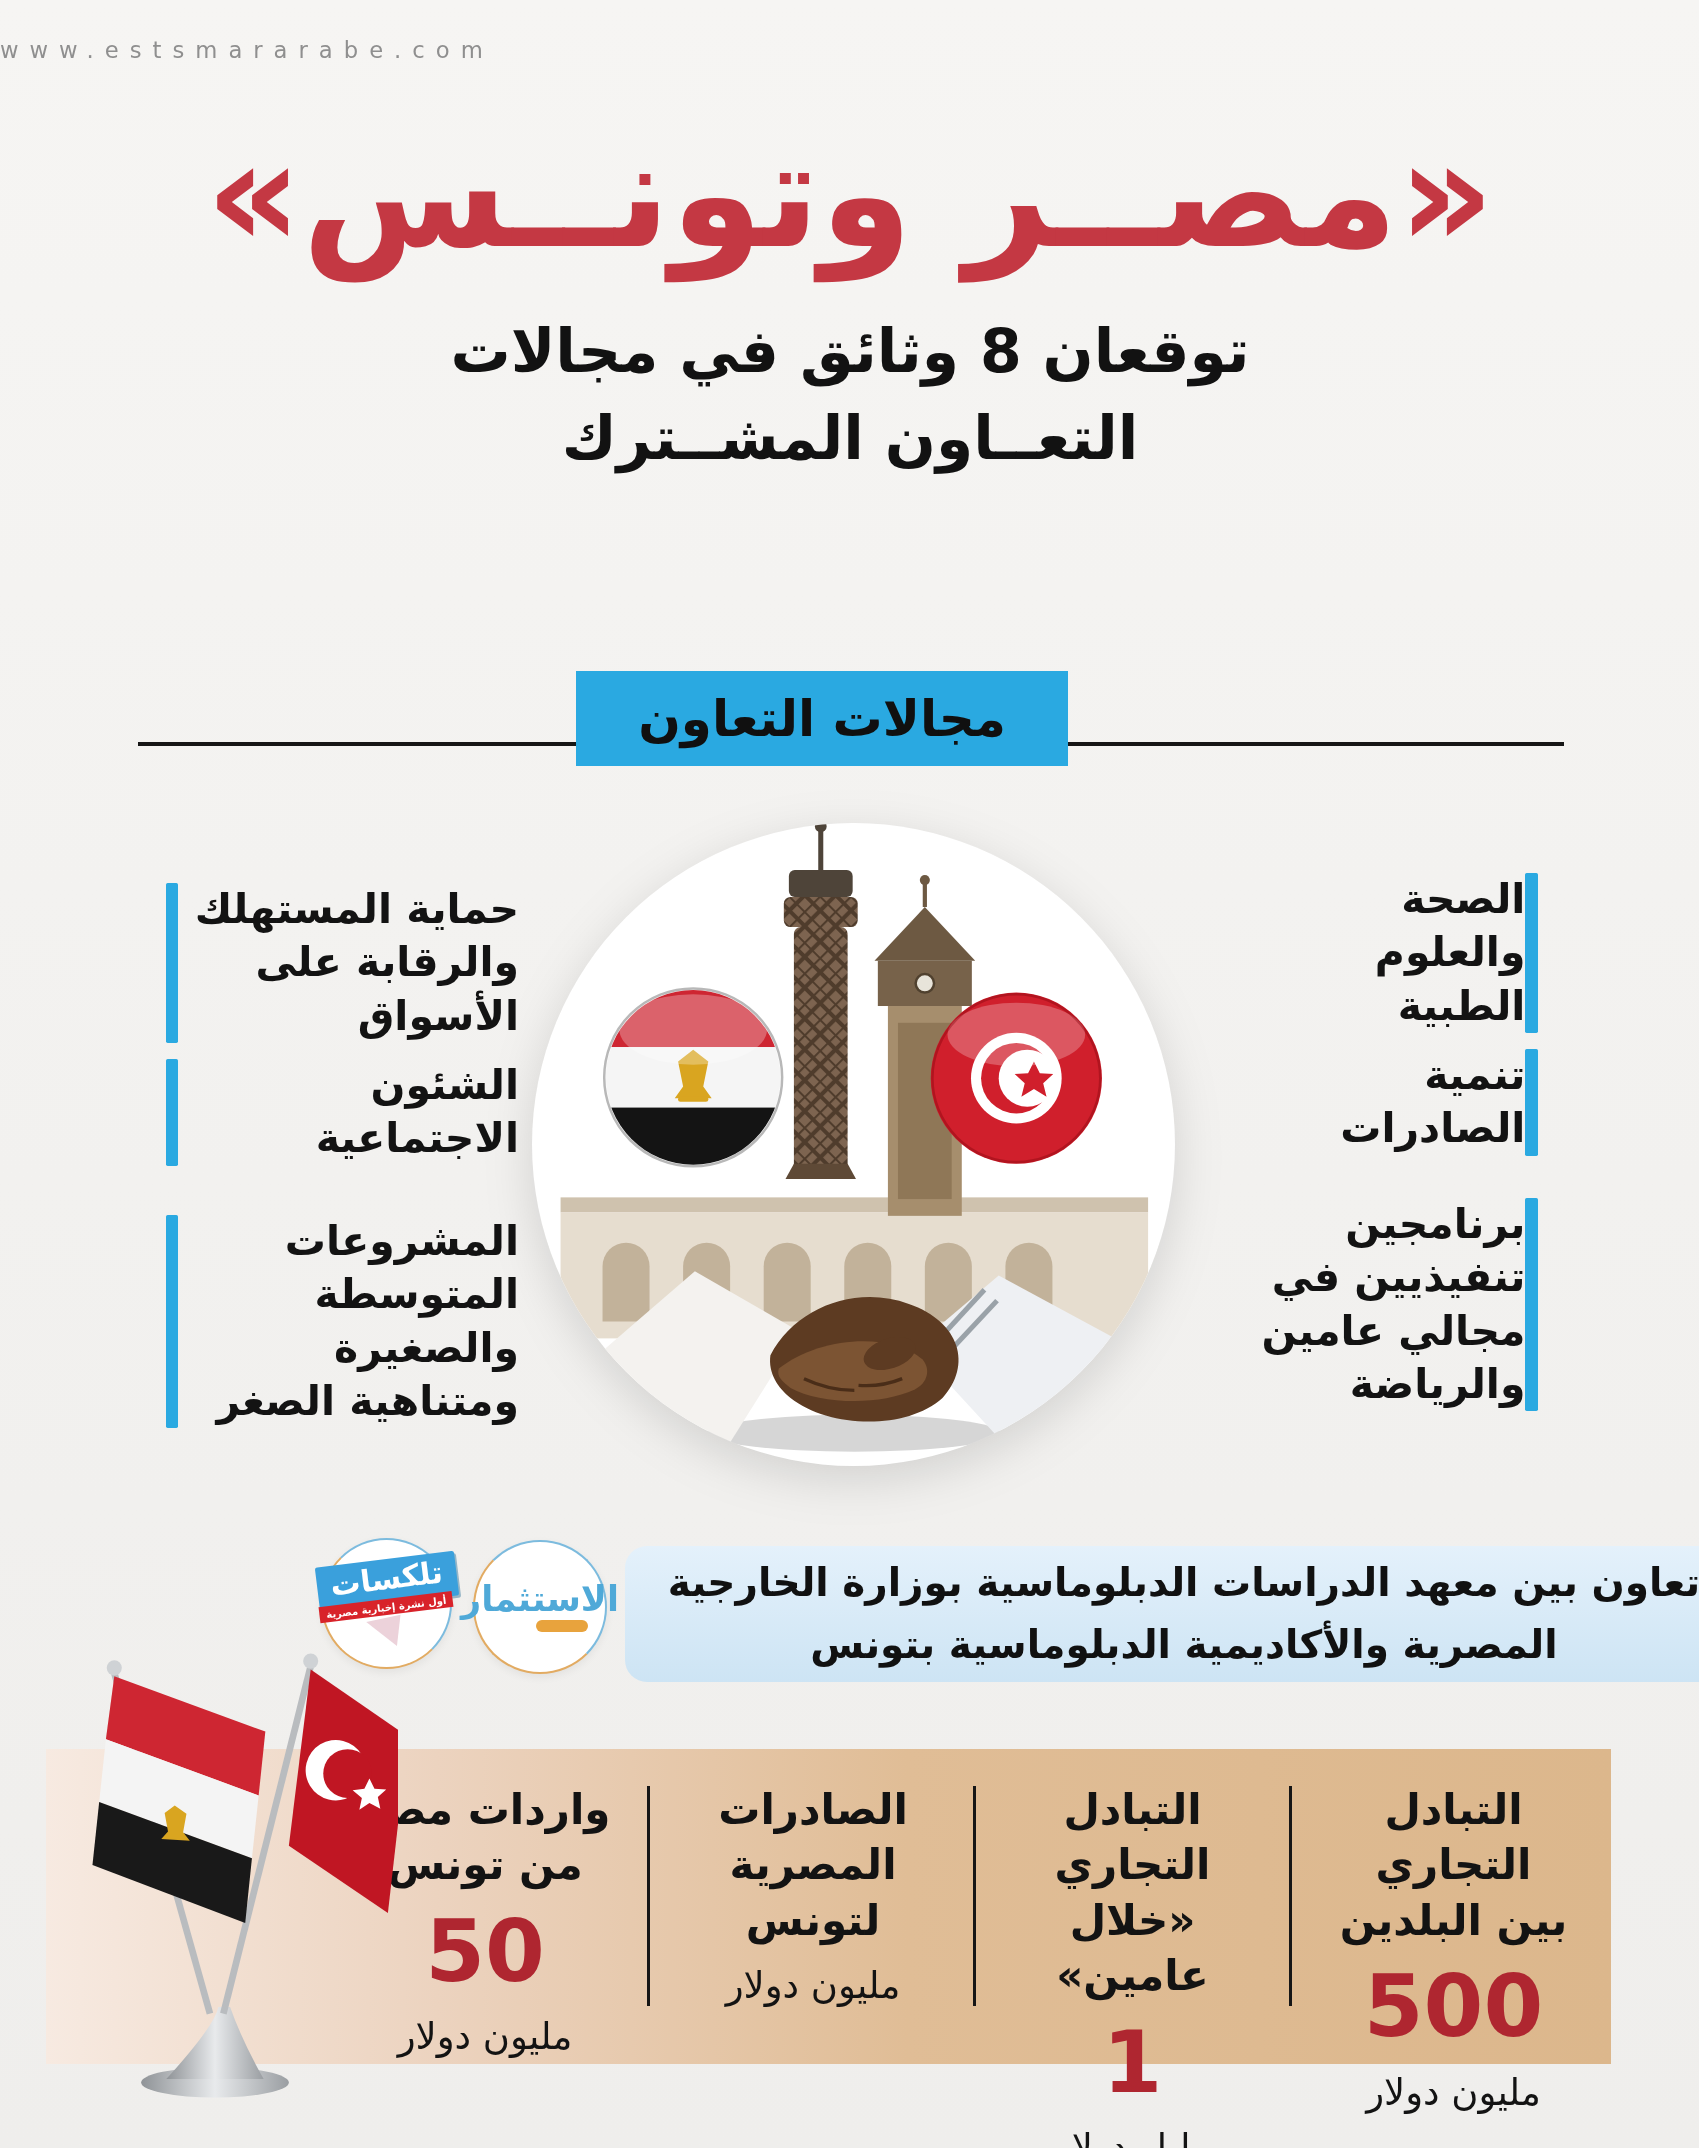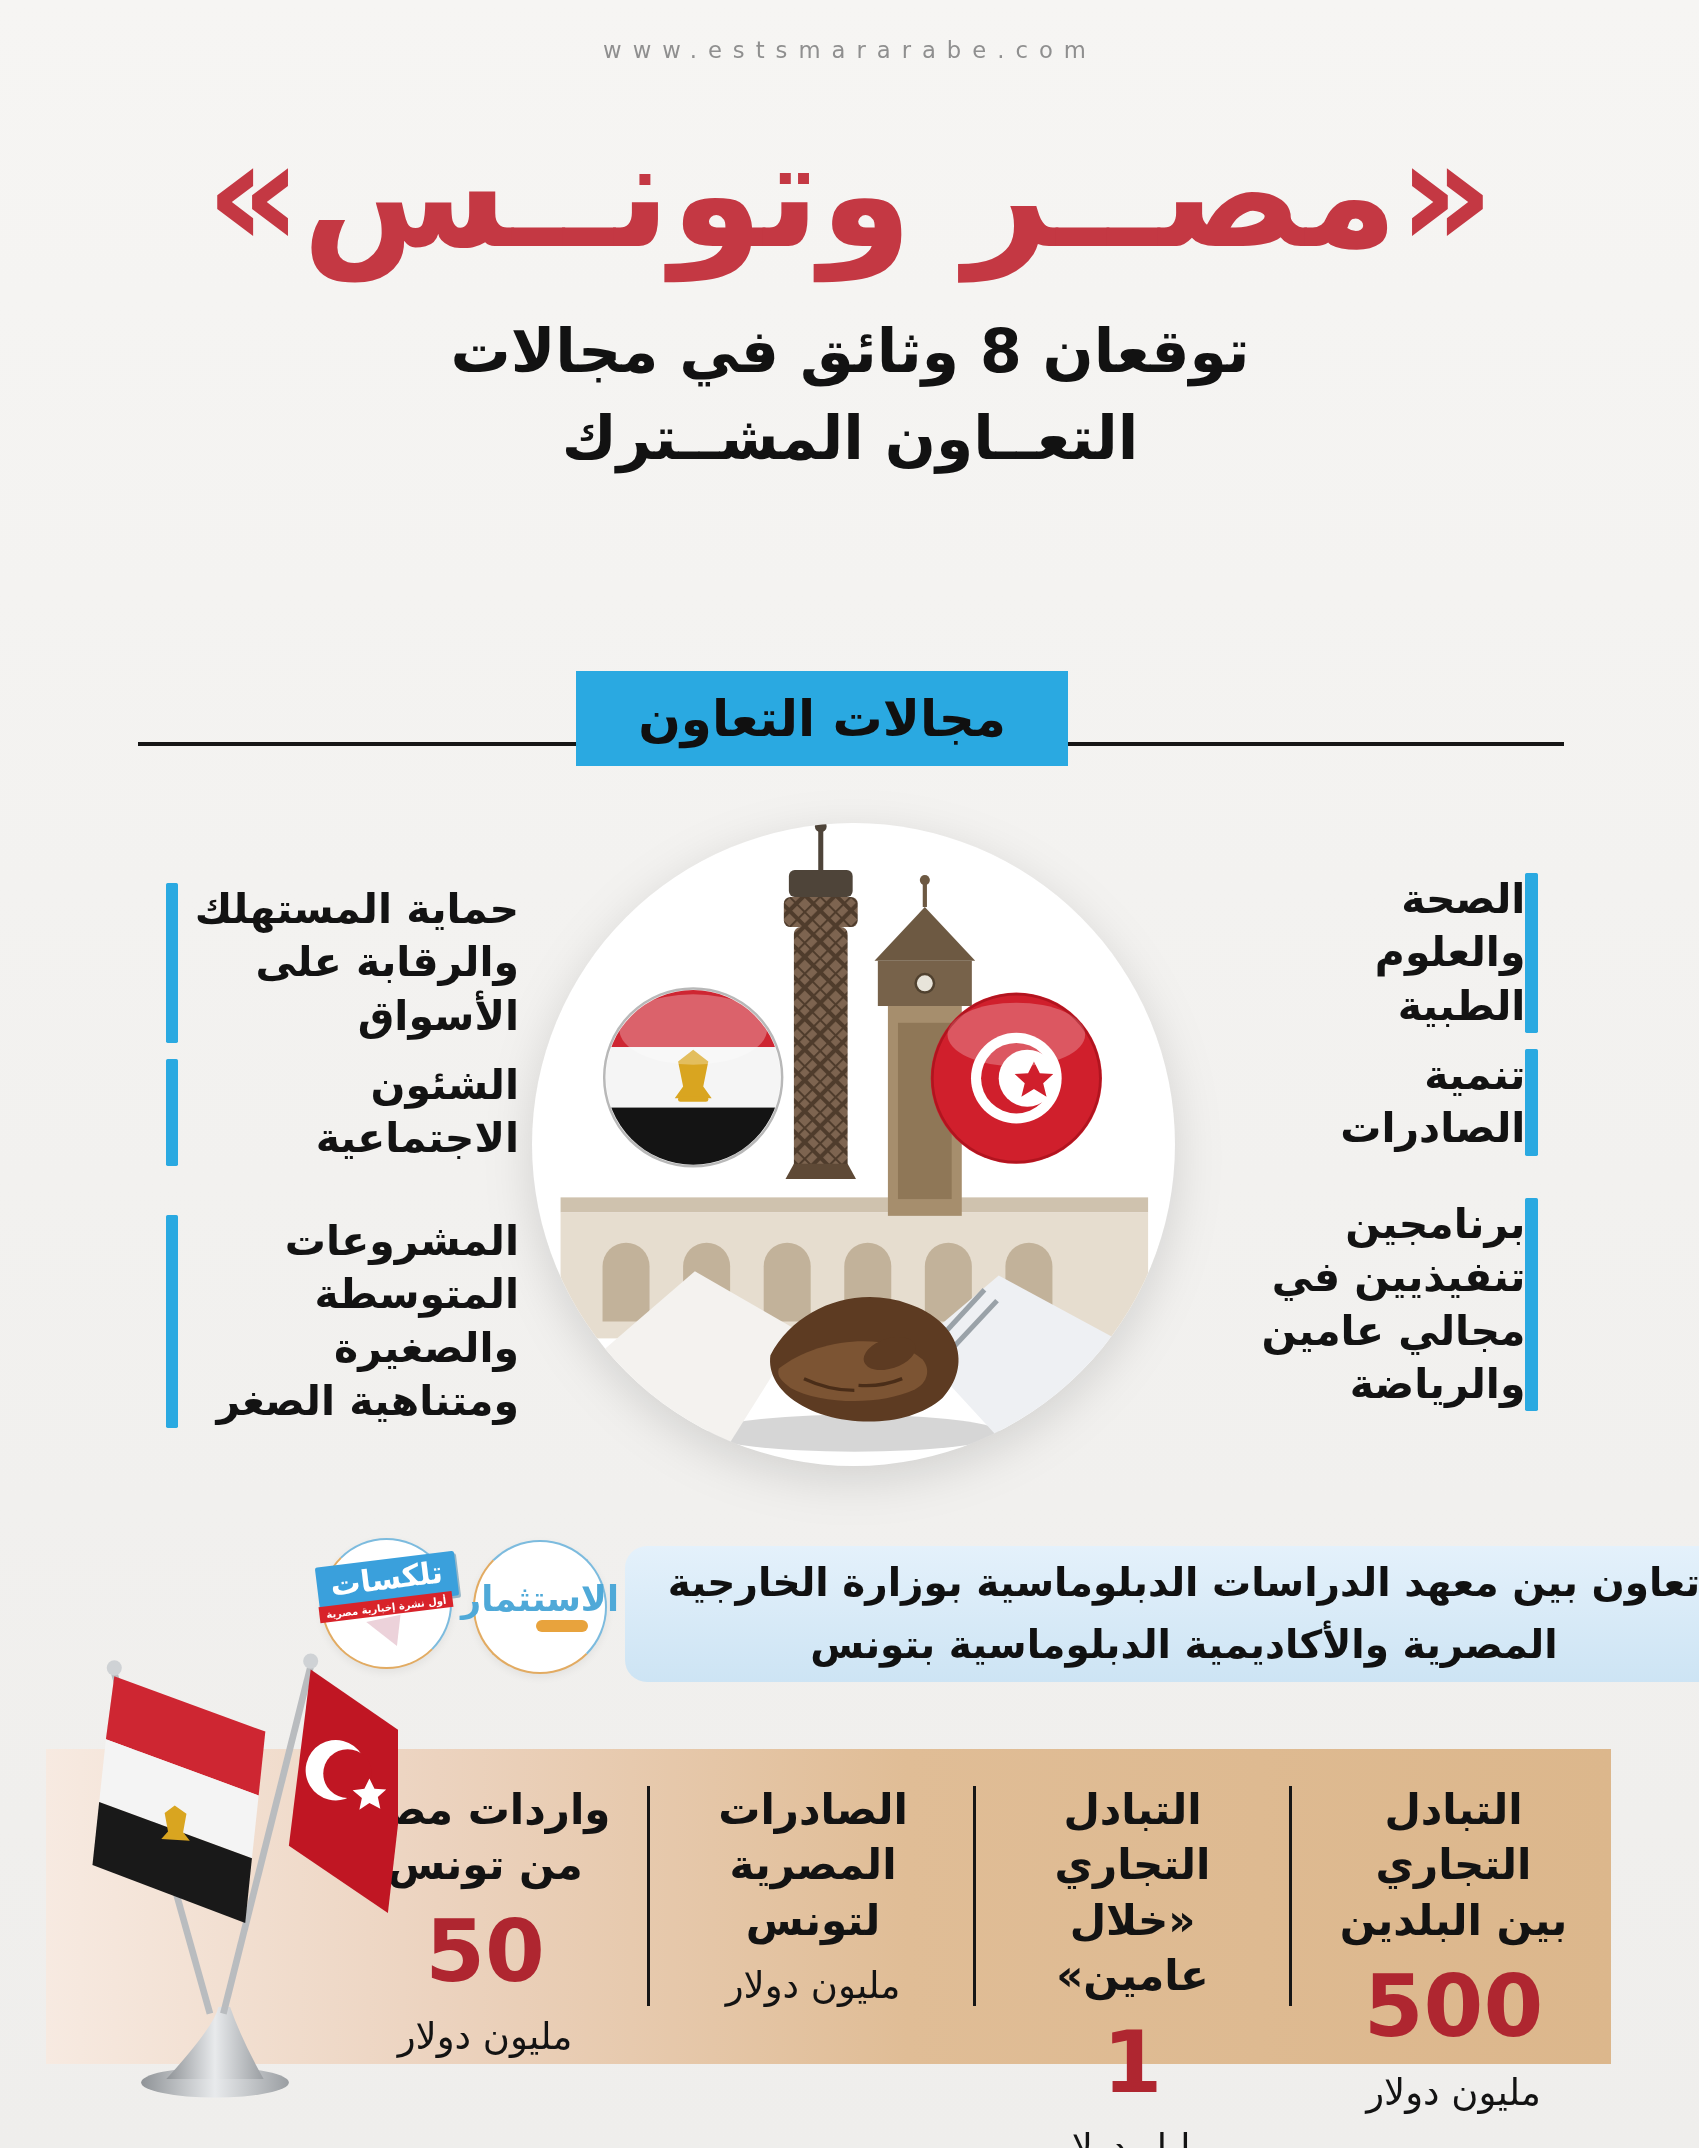--- a/index.html
+++ b/index.html
@@ -3,21 +3,21 @@
 <meta charset="utf-8">
 <style>
   *{margin:0;padding:0;box-sizing:border-box}
   html,body{background:#e9e8e6}
   .page{
     position:relative;width:1700px;height:2148px;overflow:hidden;
     background:linear-gradient(180deg,#f6f5f3 0%,#f2f1ef 55%,#efeeec 100%);
     font-family:"DejaVu Sans",sans-serif;color:#141414;
   }
   .url{
-    position:absolute;top:37px;left:0;width:100%;text-align:center;
+    position:absolute;top:37px;left:0;width:100%;text-align:left;
     font-size:22.7px;letter-spacing:11px;color:#8f8f8f;direction:ltr;
   }
   .title-red{
     position:absolute;top:102px;left:0;width:100%;text-align:center;
     font-size:149px;font-weight:bold;color:#c43843;direction:rtl;line-height:1.25;
   }
   .title-sub{
     position:absolute;top:308px;left:0;width:100%;text-align:center;
     font-size:60px;font-weight:bold;color:#121212;direction:rtl;
     line-height:1.45;white-space:pre-line;

